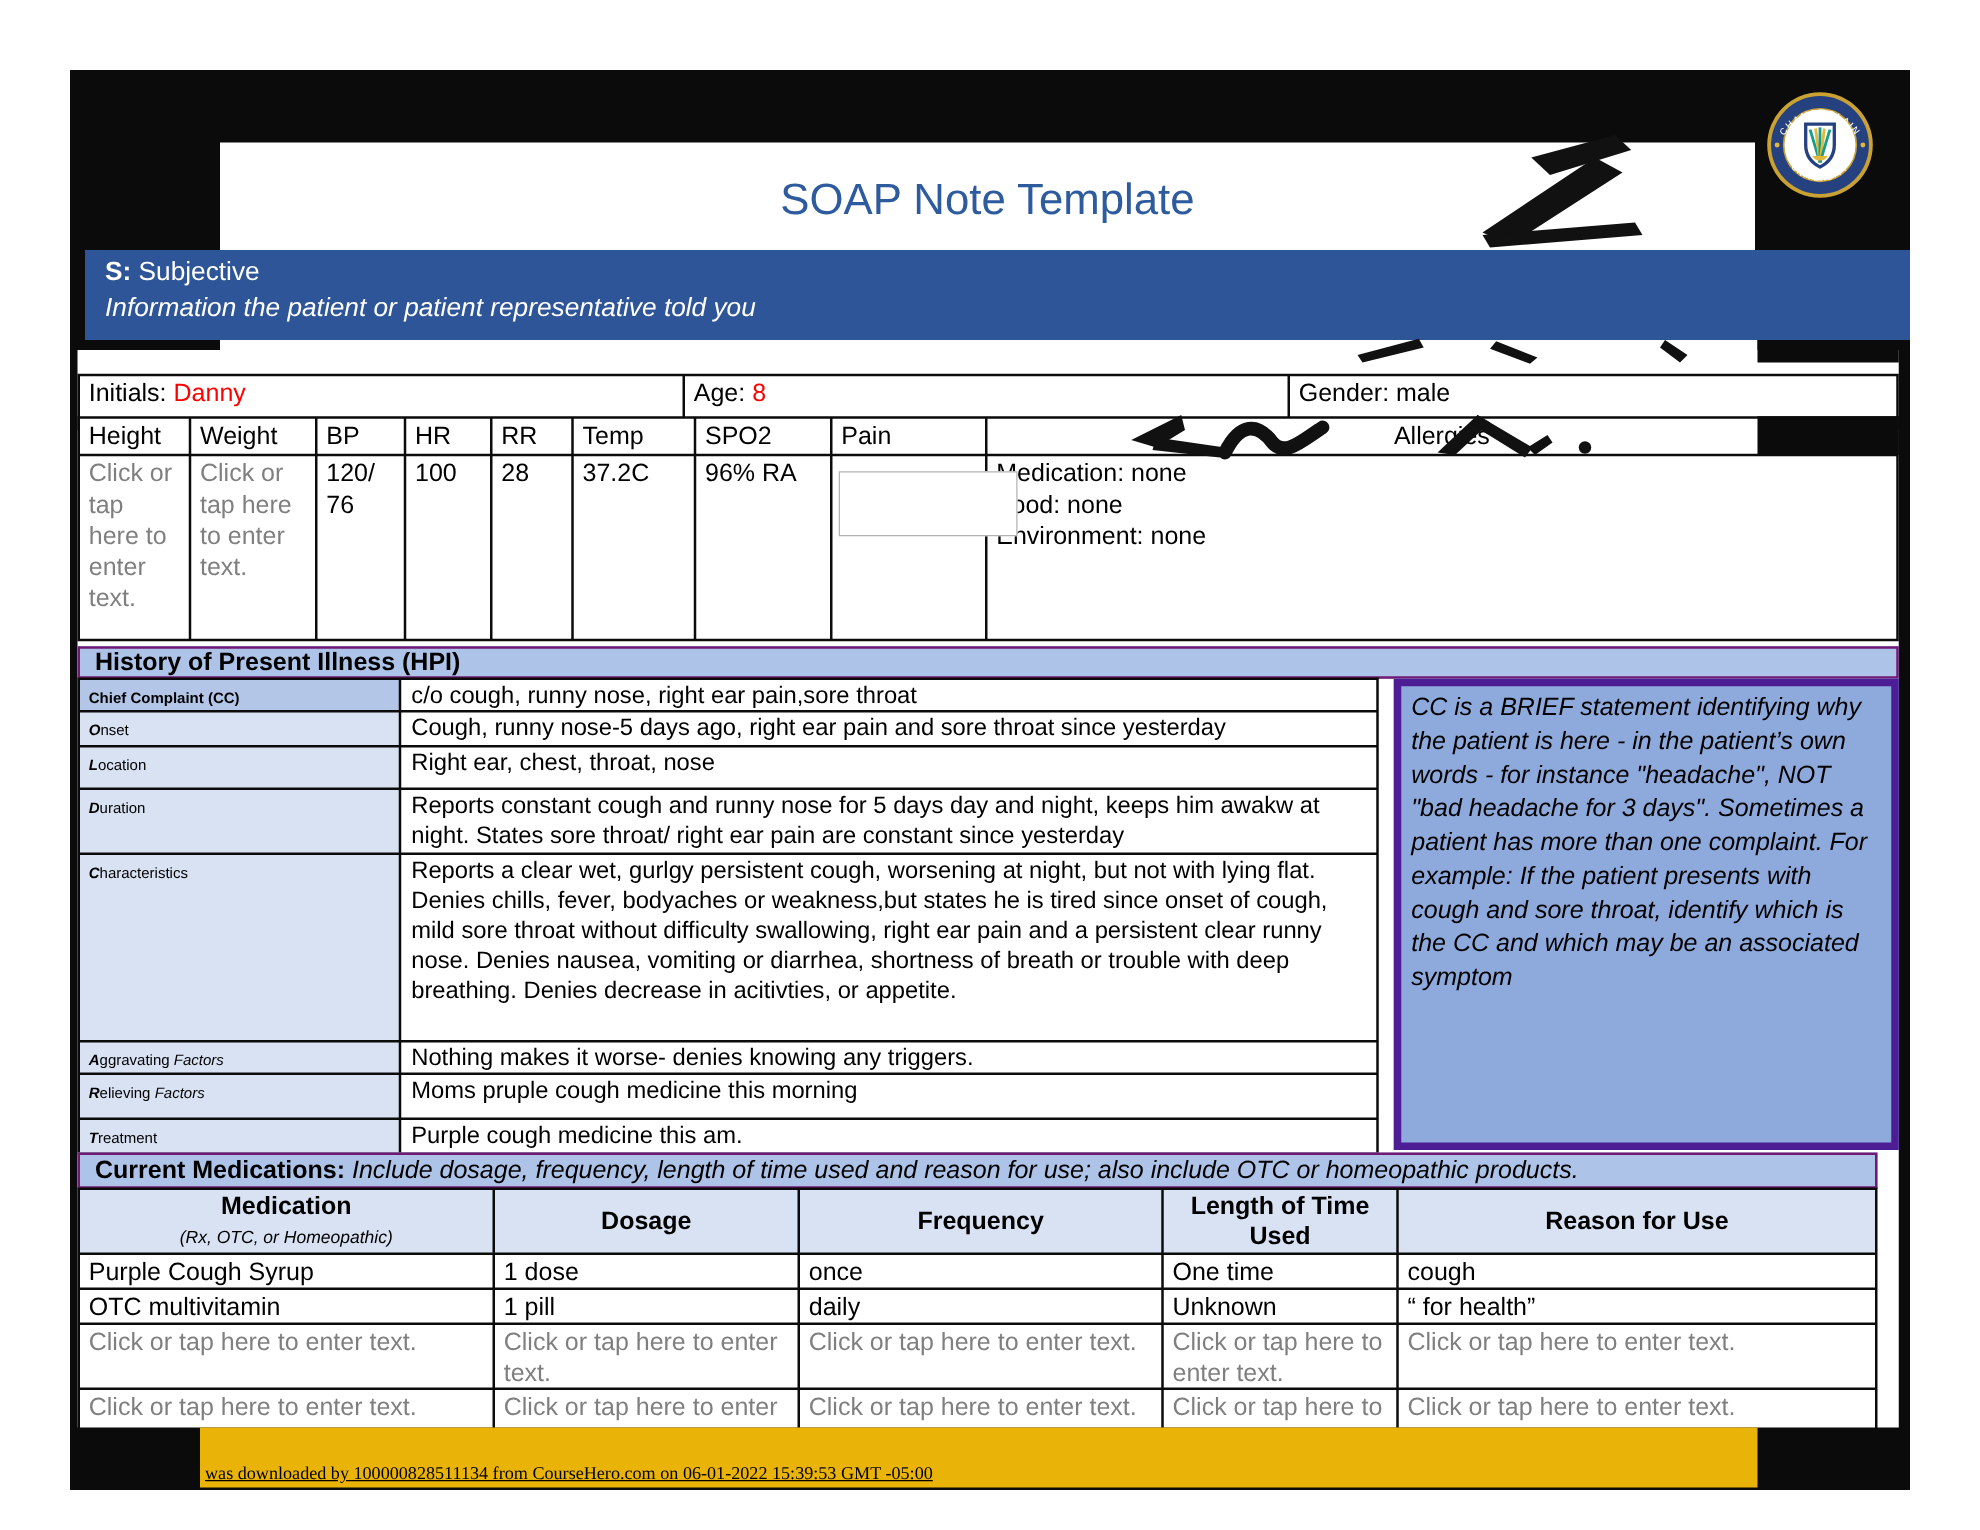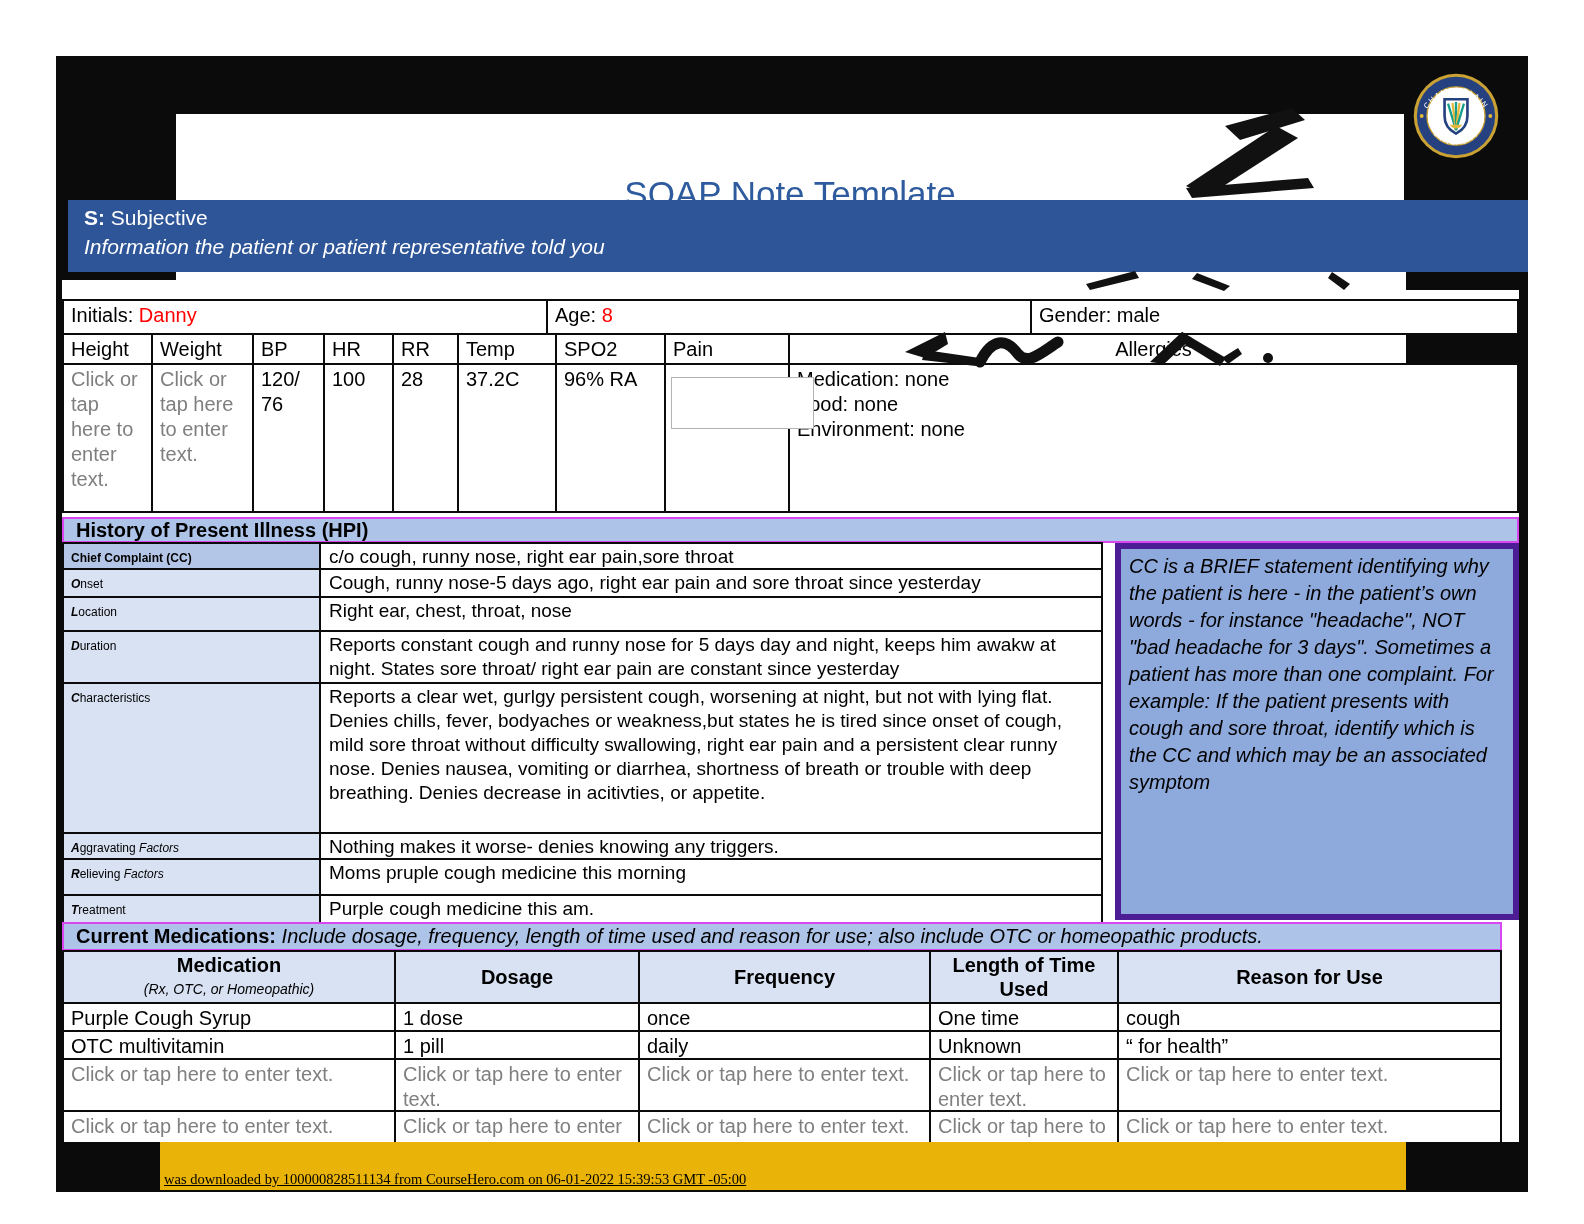--- a/index.html
+++ b/index.html
@@ -1,42 +1,42 @@
 <!DOCTYPE html>
 <html><head>
 <meta charset="utf-8">
 <style>
   html,body{margin:0;padding:0;background:#fff;}
   #page{position:relative;width:1584px;height:1224px;background:#fff;overflow:hidden;
         font-family:"Liberation Sans",sans-serif;color:#000;}
   .abs{position:absolute;}
   #frame{left:56px;top:56px;width:1472px;height:1136px;background:#0b0b0b;}
   #title-area{left:176px;top:114px;width:1228px;height:86px;background:#fff;}
-  #page-title{width:100%;text-align:center;margin-top:60px;font-size:35px;color:#2d5b9e;}
+  #page-title{width:100%;text-align:center;margin-top:26px;font-size:35px;color:#2d5b9e;}
   #white-backing{left:62px;top:280px;width:1457px;height:862px;background:#fff;}
   #gap-strip{left:176px;top:272px;width:1230px;height:10px;background:#fff;}
   #blue-bar{left:68px;top:200px;width:1460px;height:72px;background:#2e5597;color:#fff;
             padding:6px 0 0 16px;box-sizing:border-box;z-index:3;}
   #blue-bar .l1{font-size:21px;}
   #blue-bar .l1 b{font-weight:bold;}
   #blue-bar .l2{font-size:21px;font-style:italic;margin-top:5px;}
   .patch{background:#0b0b0b;z-index:6;}
   
   .gridtbl{display:grid;background:#0b0b0b;padding:2px;gap:2px;box-sizing:border-box;z-index:4;}
   .cell{background:#fff;padding:2px 7px;box-sizing:border-box;font-size:20px;line-height:25px;overflow:hidden;}
   .ph{color:#7f7f7f;}
   .red{color:#ff0000;}
   #demo-tbl{left:62px;top:299px;width:1457px;height:45px;grid-template-columns:482px 482px 1fr;}
   #vitals-tbl{left:62px;top:333px;width:1457px;height:180px;
      grid-template-columns:87px 99px 69px 67px 63px 96px 107px 122px 1fr;
      grid-template-rows:28px 1fr;}
   .vh{font-size:20px;}
   .alg-h{text-align:center;}
   #ctrl-box{left:671px;top:377px;width:141px;height:50px;background:#fff;border:1px solid #b3b3b3;z-index:5;}
-  .secbar{background:#aec3e8;border:2px solid #d946ef;box-sizing:border-box;z-index:4;
+  .secbar{background:#aec3e8;border:2px solid #701a75;box-sizing:border-box;z-index:4;
           font-size:20px;padding:0 0 0 12px;display:flex;align-items:center;}
   #hpi-bar{left:62px;top:517px;width:1457px;height:26px;font-weight:bold;}
   #meds-bar{left:62px;top:922px;width:1440px;height:29px;}
   #meds-bar b{font-weight:bold;font-style:normal;}
   #meds-bar i{font-style:italic;}
   #hpi-tbl{left:62px;top:542px;width:1041px;height:382px;
      grid-template-columns:255px 1fr;
      grid-template-rows:24px 26px 32px 50px 148px 24px 34px 26px;}
   .lblc{background:#d9e2f3;font-size:12px;}
   .lblc .lead{font-weight:bold;font-style:italic;}

